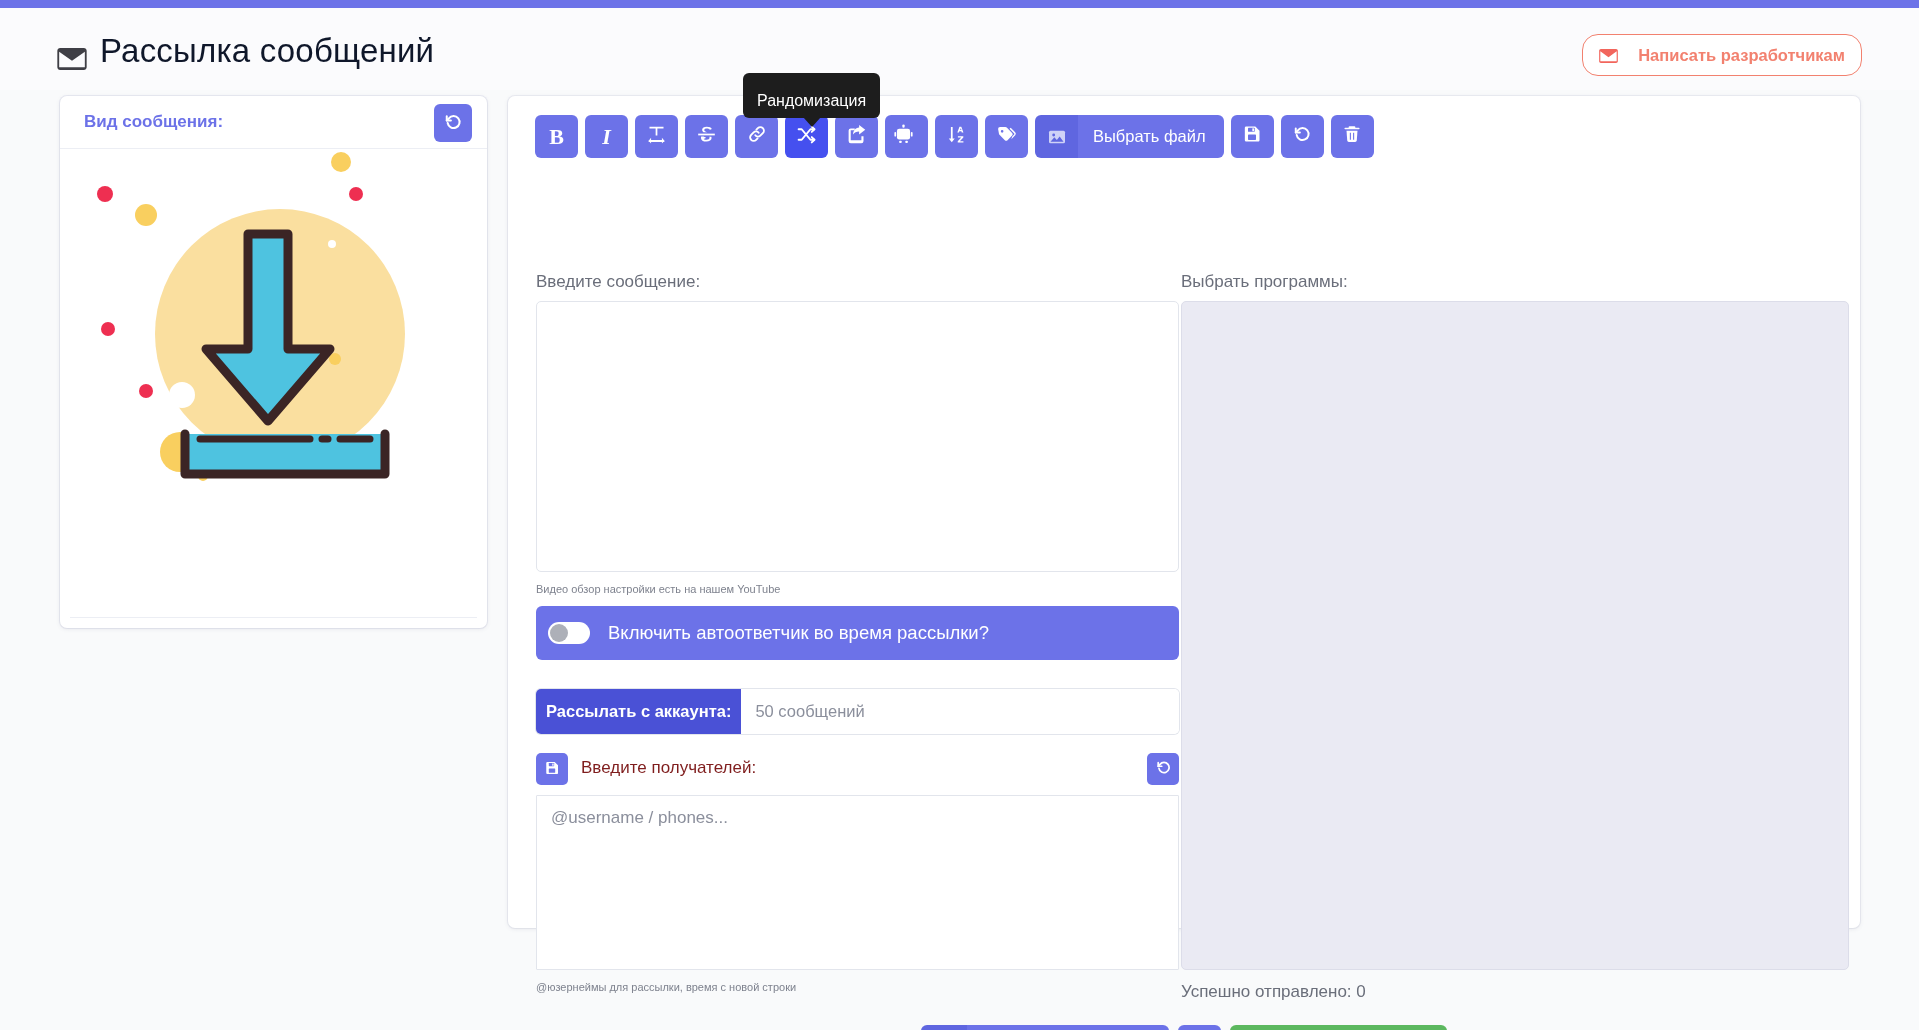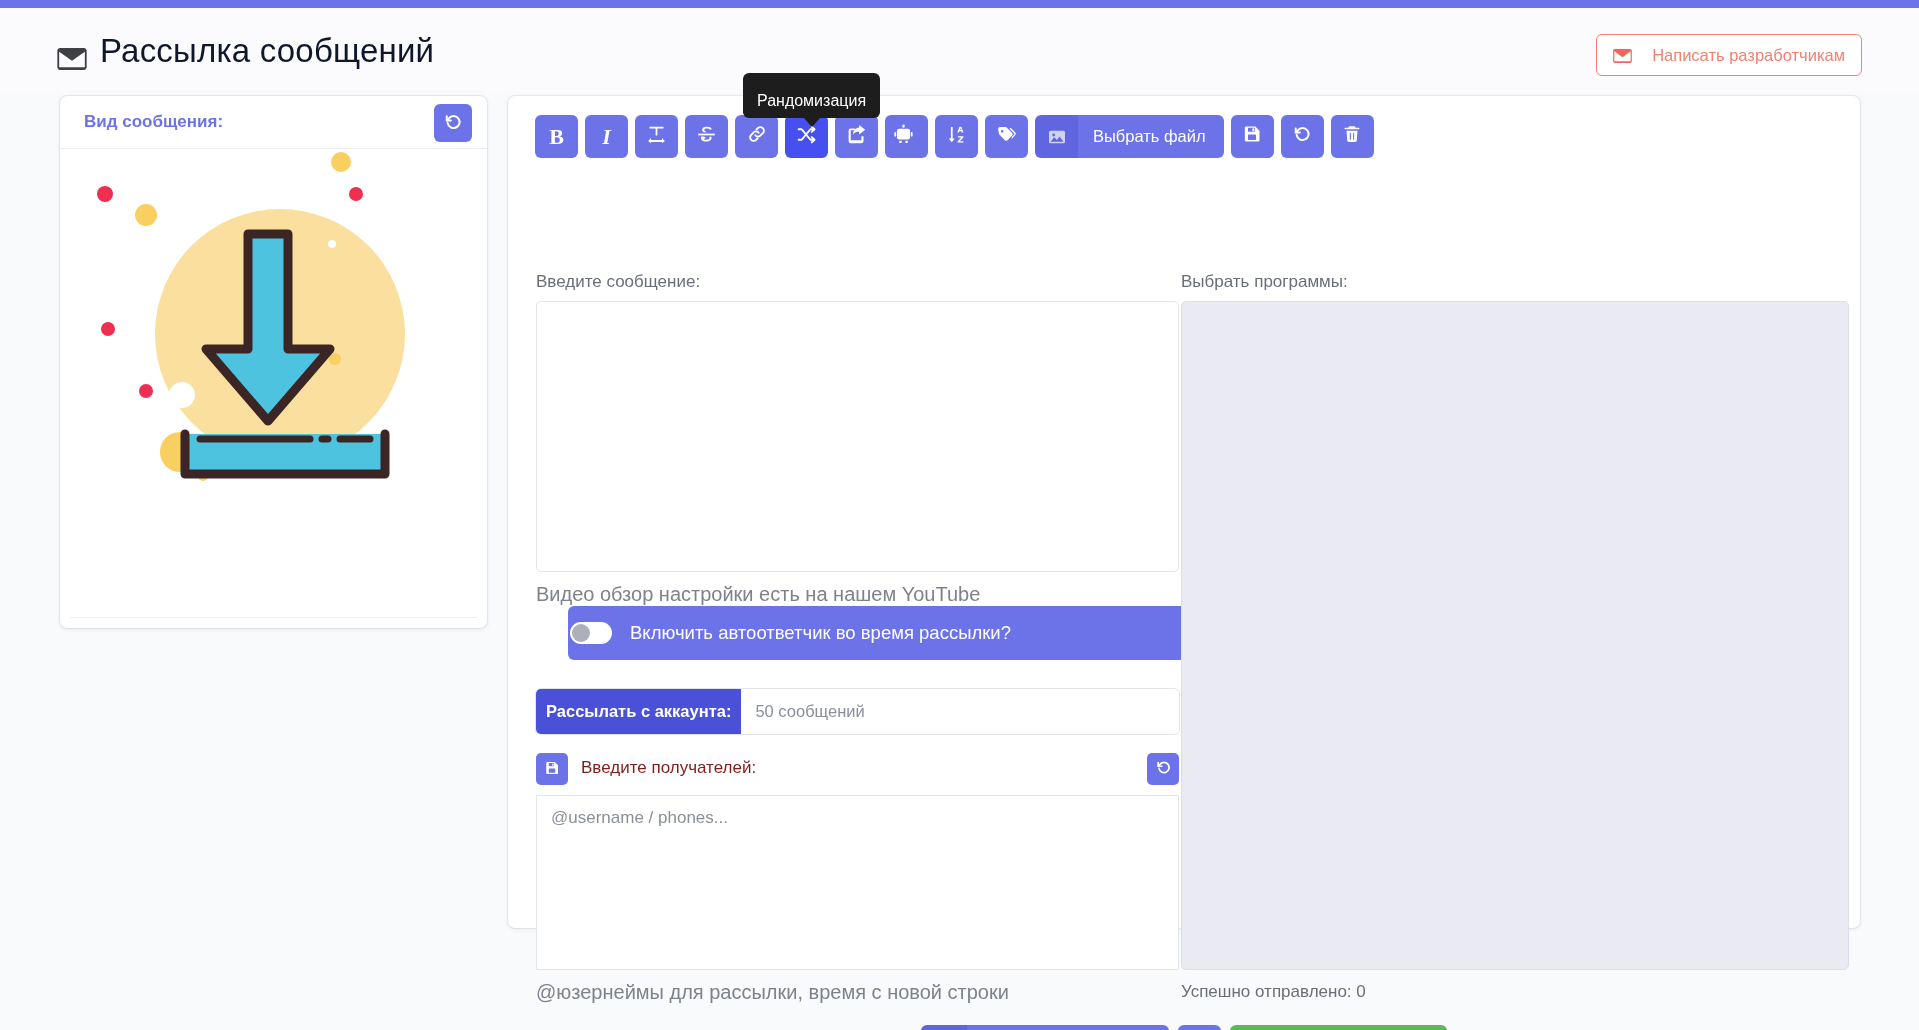--- a/index.html
+++ b/index.html
@@ -37,27 +37,28 @@
     font-size: 33px; color: #0f172a;
     font-weight: 400; letter-spacing: 0.2px;
     display: flex; align-items: center; gap: 13px;
     white-space: nowrap;
   }
   .title-mail-icon { display: inline-block; width: 30px; height: 22px; color: #3f3f46; }
   .dev-btn {
     position: absolute; right: 57px; top: 26px;
     height: 42px; padding: 0 16px;
     border: 1.6px solid #f2816f;
-    border-radius: 6px;
+    border-radius: 16px;
     background: #ffffff;
     color: #f2816f;
     font-size: 16.5px;
     display: flex; align-items: center; gap: 20px;
     cursor: pointer;
     white-space: nowrap;
+    font-weight: bold;
   }
   .dev-btn .mail-sm { width: 19px; height: 14px; color: #f2655c; display:inline-block; }
 
   
   .body-bg {
     position: absolute; top: 90px; left: 0;
     width: 1919px; height: 940px;
     background: #f9fafb;
   }
 
@@ -175,36 +176,35 @@
     background: #ffffff;
     border: 1px solid #e2e5ec;
     border-radius: 5px;
     padding: 10px 12px;
     font-size: 16.5px; color: #3f3f46;
     font-family: "Liberation Sans", sans-serif;
     resize: none; outline: none;
   }
   .hint {
     position: absolute;
-    color: #7e828e; font-size: 20px;
+    color: #7e828e; font-size: 11px;
     white-space: nowrap;
   }
   .msg-hint { left: 28px; top: 487px; }
   .recv-hint { left: 28px; top: 885px; }
   .sent-count { position: absolute; left: 673px; top: 886px; color: #6a6e7a; font-size: 17px; white-space: nowrap; }
 
   .autoresp-bar {
     position: absolute; left: 28px; top: 510px;
     width: 643px; height: 54px;
     background: #6c72e8;
     border-radius: 6px;
     display: flex; align-items: center;
-    padding-left: 2px; gap: 18px;
+    padding-left: 12px; gap: 18px;
     cursor: pointer;
-    margin-left: 32px;
   }
   .toggle {
     width: 42px; height: 22px;
     background: #ffffff; border-radius: 11px;
     position: relative; flex: none;
   }
   .toggle .knob {
     position: absolute; left: 2px; top: 2px;
     width: 18px; height: 18px; border-radius: 50%;
     background: #adb0b8;

